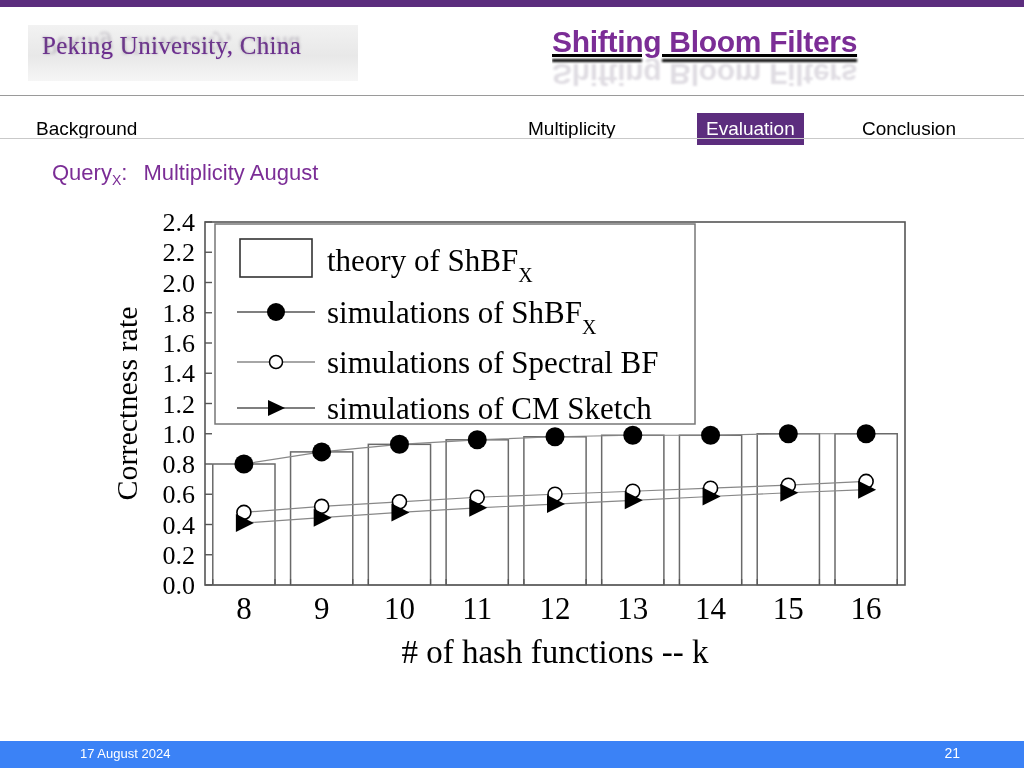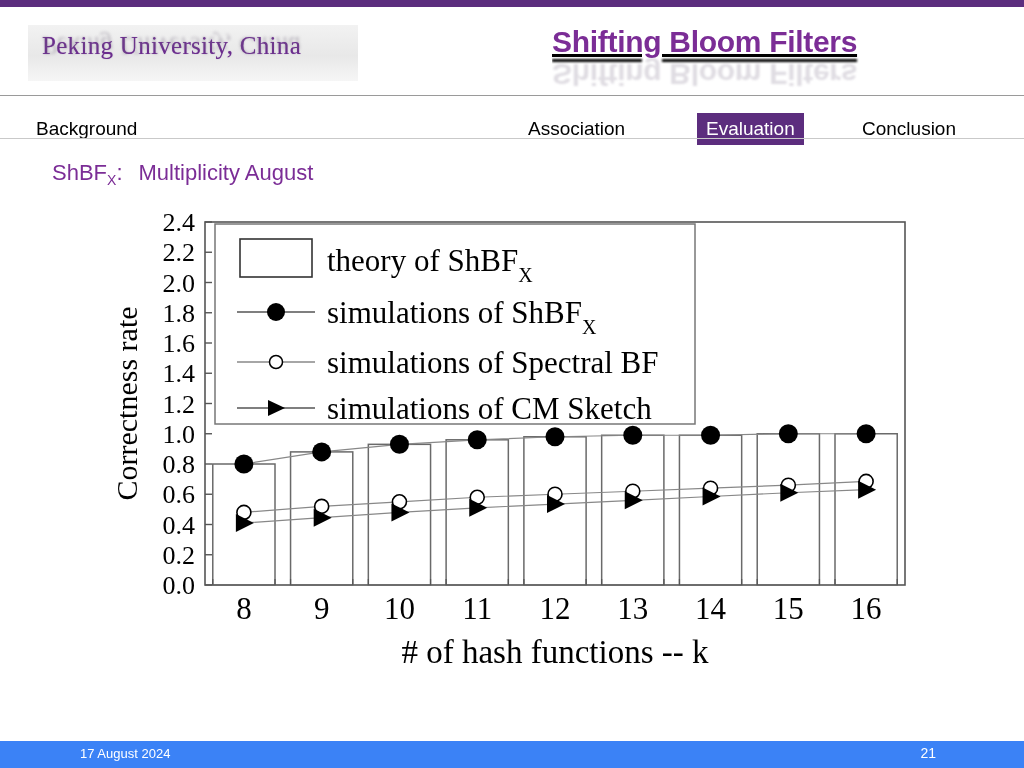--- a/index.html
+++ b/index.html
@@ -108,21 +108,21 @@
   
   #footer {
     position: absolute; left: 0; top: 741px; width: 1024px; height: 27px;
     background: #3b82f6;
   }
   #footer-date {
     position: absolute; left: 80px; top: 5px;
     font-size: 13px; color: #ffffff;
   }
   #footer-page {
-    position: absolute; right: 88px; top: 4px;
+    position: absolute; right: 64px; top: 4px;
     font-size: 14px; color: #ffffff;
   }
 </style>
 </head>
 <body>
 
 <div id="top-accent"></div>
 
 <div id="header">
   <div id="logo">
@@ -131,28 +131,28 @@
   </div>
   <div id="slide-title-wrap">
     <div id="slide-title">Shifting Bloom Filters</div>
     <div id="slide-title-reflect">Shifting Bloom Filters</div>
   </div>
 </div>
 
 <div id="nav-sep"></div>
 <div id="nav">
     <div class="nav-item" style="left: 27px;"><span>Background</span></div>
-    <div class="nav-item" style="left: 519px;"><span>Association</span></div>
+    <div class="nav-item" style="left: 519px;"><span>Multiplicity</span></div>
     <div class="nav-item active" style="left: 697px;"><span>Evaluation</span></div>
     <div class="nav-item" style="left: 853px;"><span>Conclusion</span></div>
   </div>
 <div id="nav-under"></div>
 
 <div id="subtitle">
-  <span>ShBF</span><sub>X</sub><span>:</span><span class="gap"></span><span>Multiplicity August</span>
+  <span>Query</span><sub>X</sub><span>:</span><span class="gap"></span><span>Multiplicity August</span>
 </div>
 
 <div id="chart-area">
   <svg id="chart-svg" width="1024" height="470">
       <rect x="205" y="12" width="700" height="363" fill="none" stroke="#555" stroke-width="1.6"></rect>
       <line x1="205" y1="375" x2="212" y2="375" stroke="#555" stroke-width="1.4"></line>
       <text x="195" y="384" font-size="26" text-anchor="end" fill="#000" font-family="&quot;Liberation Serif&quot;, serif">0.0</text>
       <line x1="205" y1="344.75" x2="212" y2="344.75" stroke="#555" stroke-width="1.4"></line>
       <text x="195" y="353.75" font-size="26" text-anchor="end" fill="#000" font-family="&quot;Liberation Serif&quot;, serif">0.2</text>
       <line x1="205" y1="314.5" x2="212" y2="314.5" stroke="#555" stroke-width="1.4"></line>

